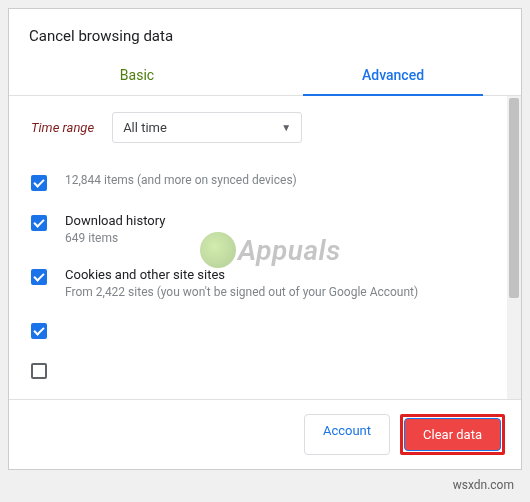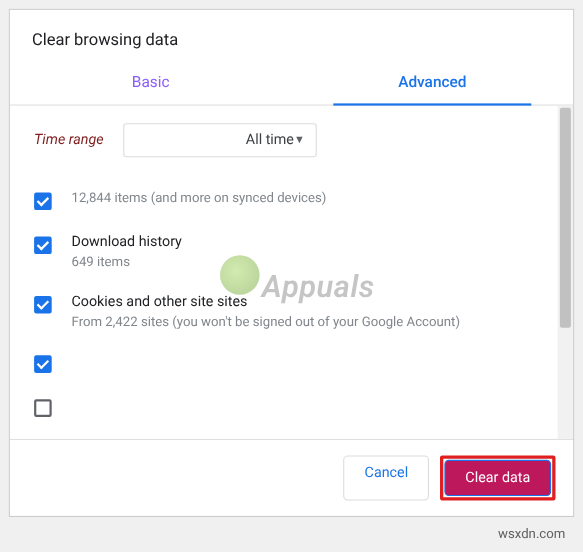--- a/index.html
+++ b/index.html
@@ -28,21 +28,21 @@
     }
     .tabs {
       display: flex;
       border-bottom: 1px solid #e0e0e0;
     }
     .tab {
       flex: 1;
       text-align: center;
       padding: 10px 0 12px 0;
       font-size: 14px;
-      color: #8b5cf6;
+      color: #4d7c0f;
       cursor: pointer;
       position: relative;
     }
     .tab.active {
       color: #1a73e8;
       font-weight: 500;
     }
     .tab.active::after {
       content: "";
       position: absolute;
@@ -65,25 +65,25 @@
       margin-bottom: 20px;
     }
     .time-label {
       color: #7f1d1d;
       font-size: 13px;
       font-style: italic;
     }
     .select {
       display: flex;
       align-items: center;
-      justify-content: flex-end;
+      justify-content: space-between;
       border: 1px solid #dadce0;
       border-radius: 3px;
       padding: 7px 10px;
-      width: 176px;
+      width: 190px;
       cursor: pointer;
       color: #3c4043;
       font-size: 13px;
     }
     .select .caret {
       font-size: 10px;
       color: #5f6368;
     }
     .item-row {
       display: flex;
@@ -147,62 +147,62 @@
       padding: 8px 18px;
       border-radius: 4px;
       cursor: pointer;
     }
     .btn-cancel {
       background: #fff;
       border: 1px solid #dadce0;
       color: #1a73e8;
     }
     .btn-primary {
-      background: #be185d;
+      background: #ef4444;
       border: 1px solid #1a73e8;
       color: #fff;
     }
     .highlight-box {
       border: 3px solid #e02020;
       padding: 1px;
       border-radius: 2px;
     }
     .watermark-logo {
       position: absolute;
       top: 232px; left: 200px;
       width: 36px; height: 36px;
       border-radius: 50%;
       background: radial-gradient(circle at 40% 40%, #9bd24a 0%, #6aa528 70%);
       opacity: 0.45;
       pointer-events: none;
     }
     .watermark-text {
       position: absolute;
-      top: 244px; left: 238px;
+      top: 234px; left: 238px;
       font-size: 28px;
       font-style: italic;
       font-weight: 600;
       color: #707070;
       opacity: 0.40;
       letter-spacing: 0.5px;
       pointer-events: none;
     }
     .source-text {
       position: absolute;
       bottom: 10px; right: 16px;
       font-size: 12px;
       color: #606060;
     }
   </style>
 </head>
 <body>
 
 <div class="dialog">
 
-  <div class="dialog-title">Clear browsing data</div>
+  <div class="dialog-title">Cancel browsing data</div>
 
   <div class="tabs">
     <div class="tab">Basic</div>
     <div class="tab active">Advanced</div>
   </div>
 
   <div class="scroll-area">
     <div class="scroll-content">
 
       <div class="time-row">
@@ -245,21 +245,21 @@
       </div>
 
     </div>
 
     <div class="scrollbar">
       <div class="scrollbar-thumb"></div>
     </div>
   </div>
 
   <div class="footer">
-    <div class="btn btn-cancel">Cancel</div>
+    <div class="btn btn-cancel">Account</div>
     <div class="highlight-box">
       <div class="btn btn-primary">Clear data</div>
     </div>
   </div>
 
 </div>
 
 <div class="watermark-logo"></div>
 <div class="watermark-text">Appuals</div>
 <div class="source-text">wsxdn.com</div>

